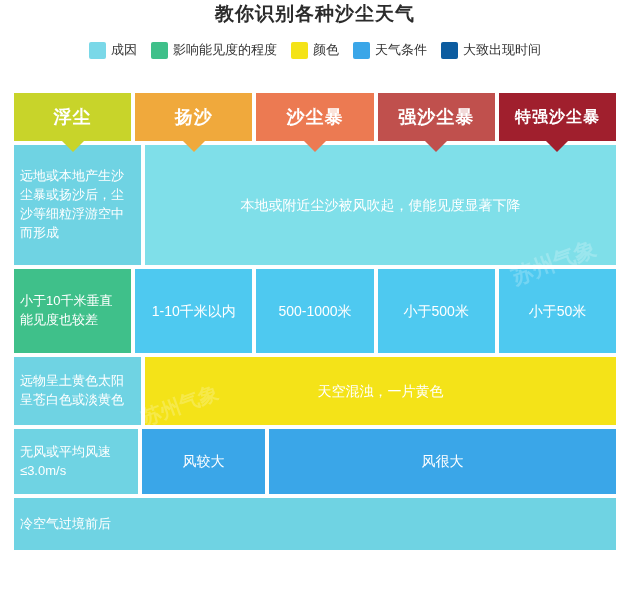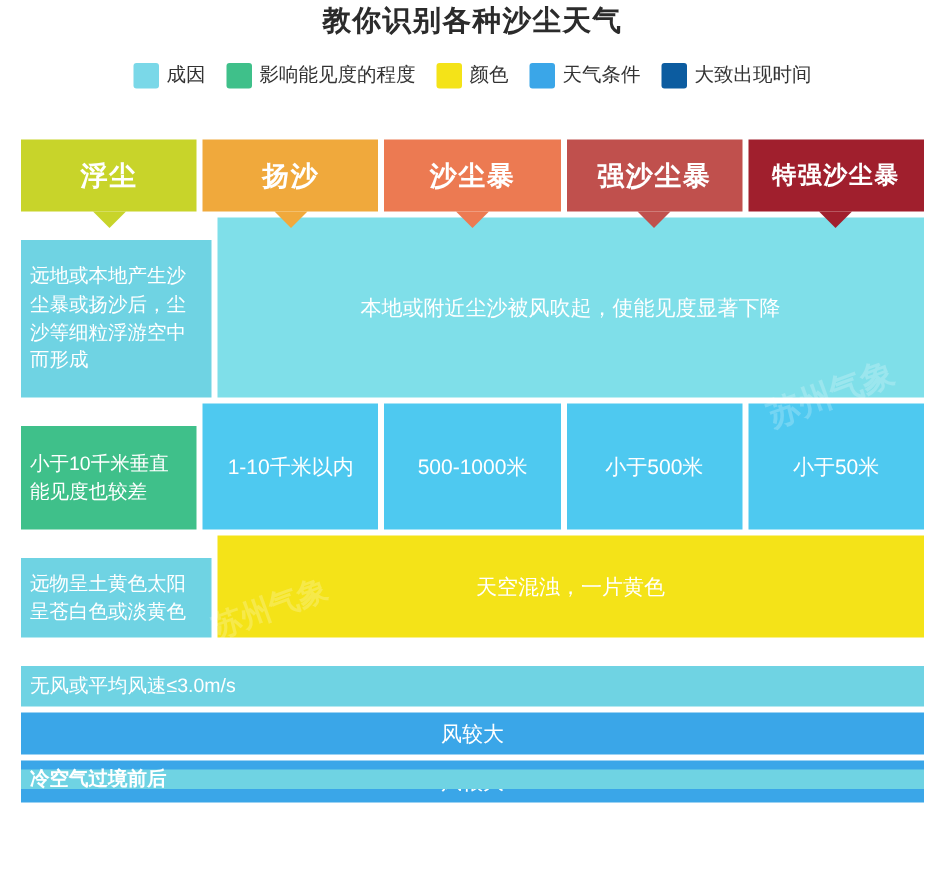--- a/index.html
+++ b/index.html
@@ -98,27 +98,26 @@
     color: #ffffff;
     font-size: 13px;
     line-height: 1.45;
     text-align: center;
     padding: 4px 6px;
     box-sizing: border-box;
   }
   .cell.left {
     justify-content: flex-start;
     text-align: left;
-    margin-top: 15px;
   }
   .row1 { height: 120px; }
   .row2 { height: 84px; }
   .row3 { height: 68px; }
-  .row4 { height: 65px; flex-direction: column; }
-  .row5 { height: 28px; font-weight: bold; }
+  .row4 { height: 65px; }
+  .row5 { height: 52px; }
   .c1 { flex: 1 1 0; }
   .c3 { flex: 3 3 0; }
   .c4 { flex: 4 4 0; }
   .watermark {
     position: absolute;
     color: rgba(255,255,255,0.22);
     font-size: 22px;
     font-weight: bold;
     pointer-events: none;
     transform: rotate(-20deg);

